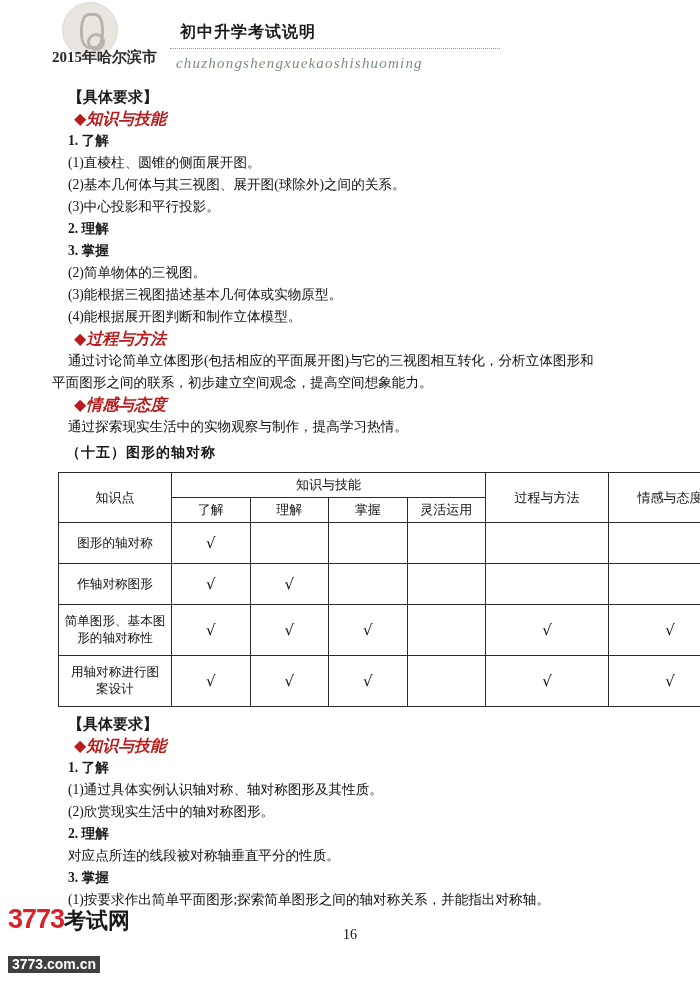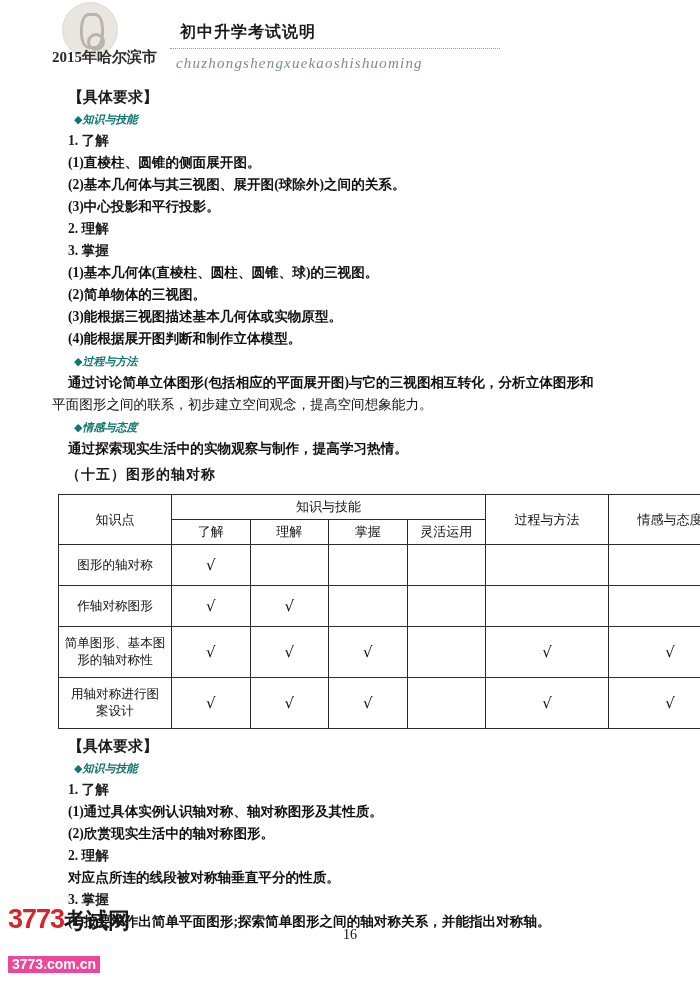--- a/index.html
+++ b/index.html
@@ -99,34 +99,34 @@
     left: 52px;
     top: 86px;
     width: 600px;
   }
   .line {
     font-size: 13.6px;
     line-height: 22px;
     color: #111;
     white-space: pre;
   }
-  .indent1 { padding-left: 16px; font-weight: bold; }
+  .indent1 { padding-left: 16px; }
   .bold-head {
     font-weight: bold;
     font-size: 15px;
     line-height: 22px;
     padding-left: 16px;
   }
   .cat-head {
-    font-size: 11px;
+    font-size: 16px;
     line-height: 22px;
     padding-left: 22px;
     font-weight: bold;
     font-style: italic;
-    color: #0f766e;
+    color: #b91c1c;
   }
   .num-head {
     font-size: 13.6px;
     line-height: 22px;
     padding-left: 16px;
     font-weight: bold;
   }
   .section-title {
     font-size: 14px;
     line-height: 30px;
@@ -197,21 +197,21 @@
   }
   .wm-main .cn {
     color: #1a1a1a;
     font-size: 22px;
     letter-spacing: 0;
   }
   .wm-sub {
     font-size: 14px;
     font-weight: bold;
     color: #ffffff;
-    background: #ec4899;
+    background: #404040;
     display: inline-block;
     padding: 0 4px;
     line-height: 17px;
     font-family: "Liberation Sans", sans-serif;
     margin-top: 22px;
   }
 </style>
 </head>
 <body>
 
@@ -231,21 +231,20 @@
     <div class="cat-head">◆知识与技能</div>
 
     <div class="num-head">1. 了解</div>
     <div class="line indent1">(1)直棱柱、圆锥的侧面展开图。</div>
     <div class="line indent1">(2)基本几何体与其三视图、展开图(球除外)之间的关系。</div>
     <div class="line indent1">(3)中心投影和平行投影。</div>
 
     <div class="num-head">2. 理解</div>
 
     <div class="num-head">3. 掌握</div>
-    <div class="line indent1">(1)基本几何体(直棱柱、圆柱、圆锥、球)的三视图。</div>
     <div class="line indent1">(2)简单物体的三视图。</div>
     <div class="line indent1">(3)能根据三视图描述基本几何体或实物原型。</div>
     <div class="line indent1">(4)能根据展开图判断和制作立体模型。</div>
 
     <div class="cat-head">◆过程与方法</div>
     <div class="line indent1">通过讨论简单立体图形(包括相应的平面展开图)与它的三视图相互转化，分析立体图形和</div>
     <div class="line">平面图形之间的联系，初步建立空间观念，提高空间想象能力。</div>
 
     <div class="cat-head">◆情感与态度</div>
     <div class="line indent1">通过探索现实生活中的实物观察与制作，提高学习热情。</div>

